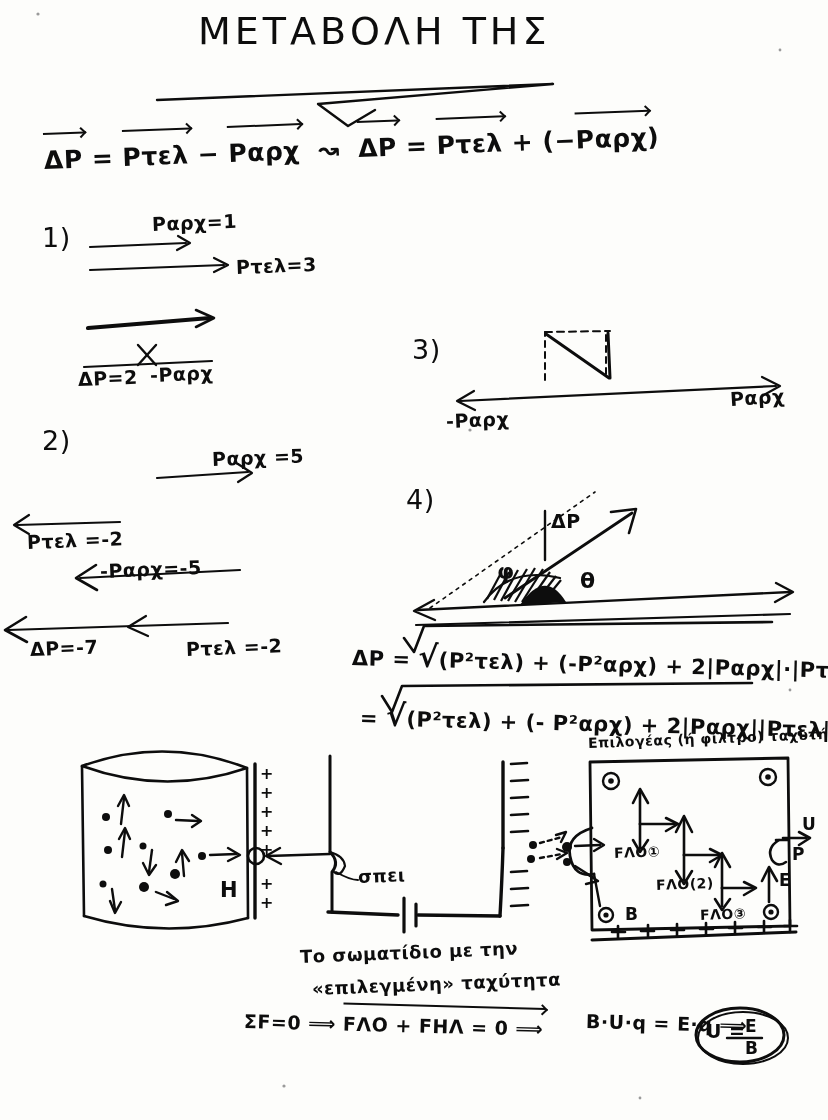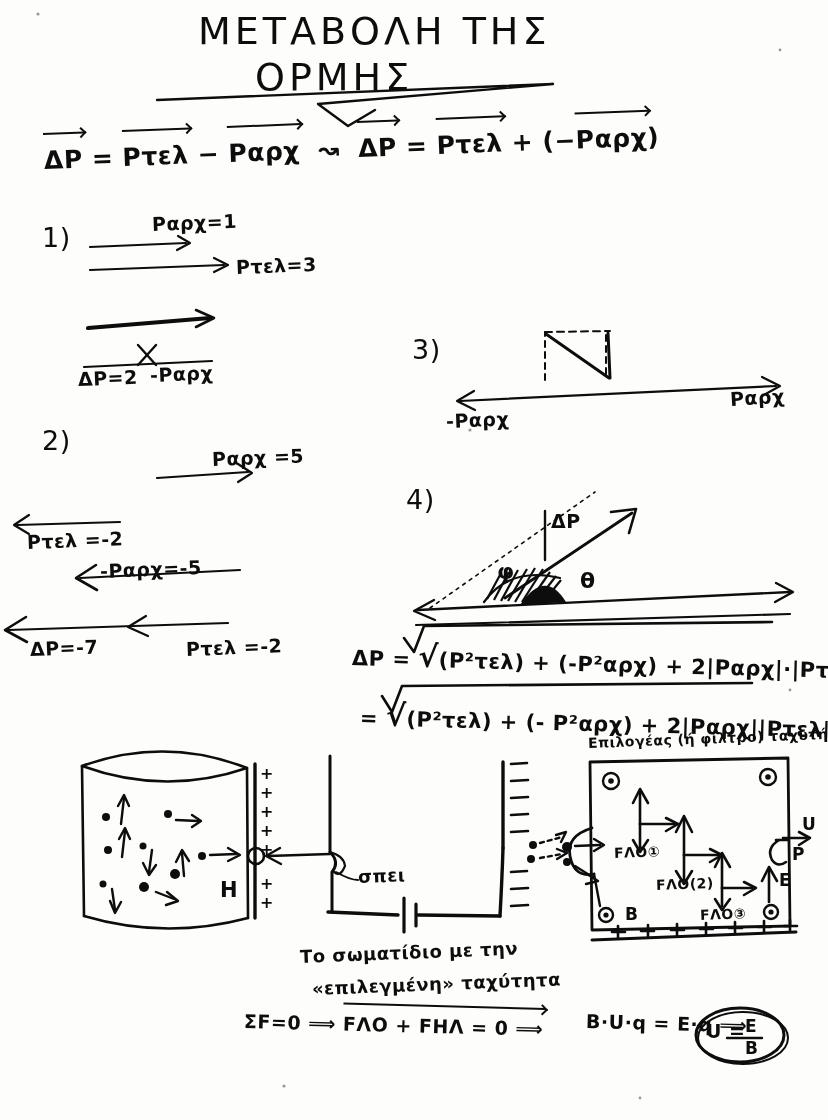--- a/index.html
+++ b/index.html
@@ -323,21 +323,20 @@
       <circle cx="38" cy="14" r="1.6"></circle>
       <circle cx="780" cy="50" r="1.4"></circle>
       <circle cx="470" cy="430" r="1.6"></circle>
       <circle cx="284" cy="1086" r="1.6"></circle>
       <circle cx="640" cy="1098" r="1.4"></circle>
       <circle cx="790" cy="690" r="1.4"></circle>
     </g>
   </svg>
 
   <div class="hw title" style="left:162px; top:12px;margin-left:36px;">ΜΕΤΑΒΟΛΗ ΤΗΣ</div>
-  <div class="hw title" style="left:255px; top:58px;">ΟΡΜΗΣ</div>
 
   <div class="hw eq slant" style="left:44px; top:148px;">
     <span class="vec">ΔP</span>
     <span>=</span>
     <span class="vec">Pτελ</span>
     <span>−</span>
     <span class="vec">Ραρχ</span>
     &nbsp;<span>↝</span>&nbsp;
     <span class="vec">ΔP</span>
     <span>=</span>

